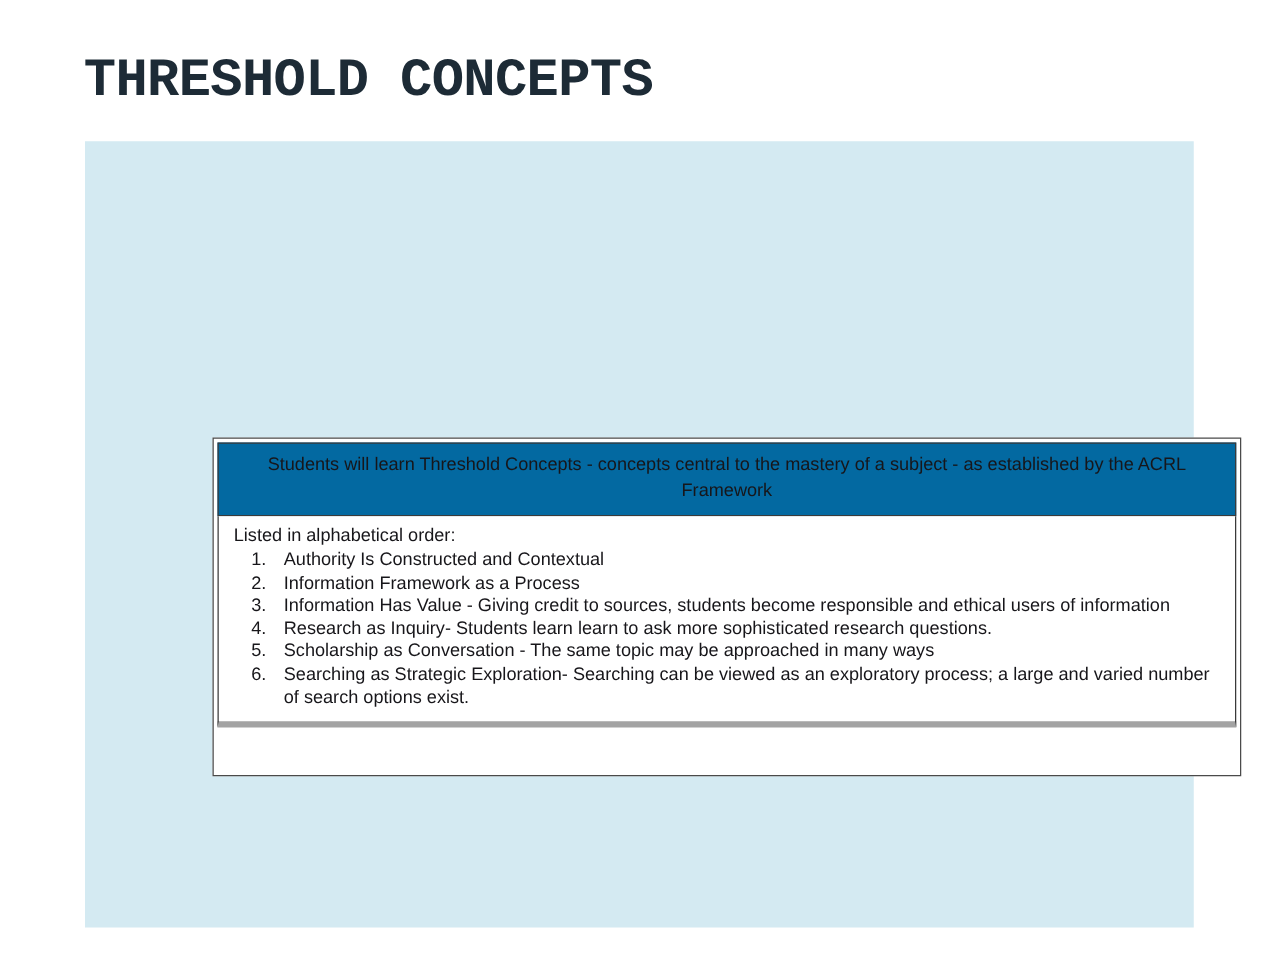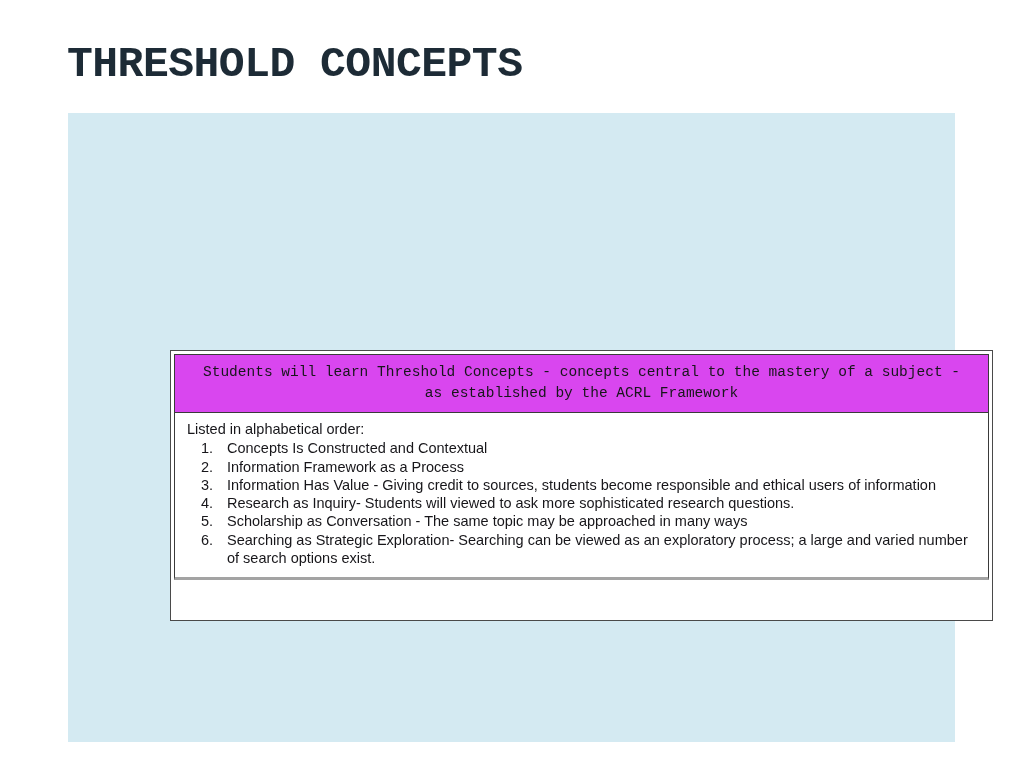--- a/index.html
+++ b/index.html
@@ -48,40 +48,39 @@
     width: 823px;
     height: 271px;
     background: #ffffff;
     border: 1px solid #4a4a4a;
     box-sizing: border-box;
     padding: 3px;
   }
 
   
   #banner-row {
-    background: #d946ef;
+    background: #0369a1;
     border: 1px solid #3a3a3a;
     box-sizing: border-box;
     padding: 7px 22px 9px 22px;
     text-align: center;
-    font-family: Liberation Mono, monospace;
   }
   #banner-text {
     font-size: 14.5px;
     line-height: 1.42;
     color: #17161a;
     display: block;
   }
 
   
   #list-row {
     background: #ffffff;
     border-left: 1px solid #3a3a3a;
     border-right: 1px solid #3a3a3a;
-    border-bottom: 3px solid #a3a3a3;
+    border-bottom: 5px solid #a3a3a3;
     box-sizing: border-box;
     padding: 7px 12px 10px 10px;
   }
   #list-intro {
     font-size: 14.5px;
     line-height: 1.26;
     color: #17161a;
     margin: 0 0 1px 0;
     padding-left: 2px;
   }
@@ -120,33 +119,33 @@
 
     <div id="banner-row">
       <span id="banner-text">Students will learn Threshold Concepts - concepts central to the mastery of a subject - as established by the ACRL Framework</span>
     </div>
 
     <div id="list-row">
       <p id="list-intro">Listed in alphabetical order:</p>
       <ol id="concepts-list">
           <li class="concept-item">
             <span class="concept-num">1.</span>
-            <span class="concept-text">Concepts Is Constructed and Contextual</span>
+            <span class="concept-text">Authority Is Constructed and Contextual</span>
           </li>
           <li class="concept-item">
             <span class="concept-num">2.</span>
             <span class="concept-text">Information Framework as a Process</span>
           </li>
           <li class="concept-item">
             <span class="concept-num">3.</span>
             <span class="concept-text">Information Has Value - Giving credit to sources, students become responsible and ethical users of information</span>
           </li>
           <li class="concept-item">
             <span class="concept-num">4.</span>
-            <span class="concept-text">Research as Inquiry- Students will viewed to ask more sophisticated research questions.</span>
+            <span class="concept-text">Research as Inquiry- Students learn learn to ask more sophisticated research questions.</span>
           </li>
           <li class="concept-item">
             <span class="concept-num">5.</span>
             <span class="concept-text">Scholarship as Conversation - The same topic may be approached in many ways</span>
           </li>
           <li class="concept-item">
             <span class="concept-num">6.</span>
             <span class="concept-text">Searching as Strategic Exploration- Searching can be viewed as an exploratory process; a large and varied number of search options exist.</span>
           </li>
         </ol>

